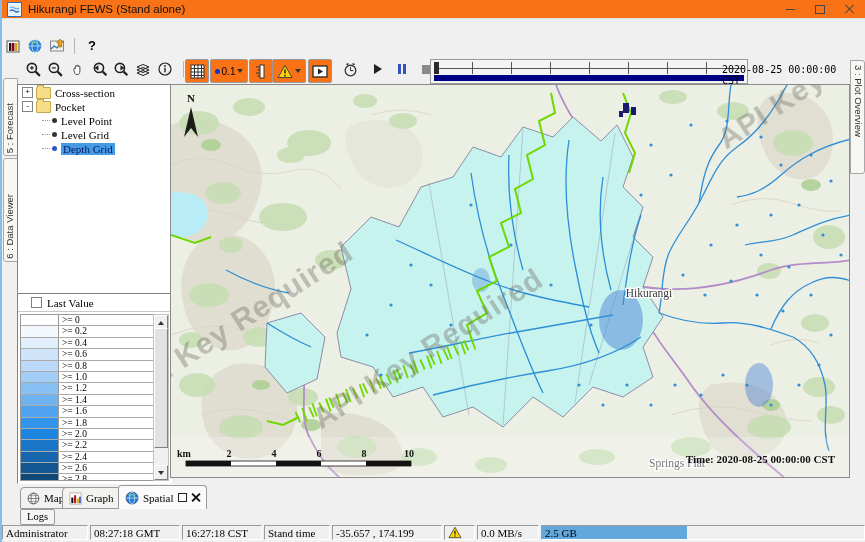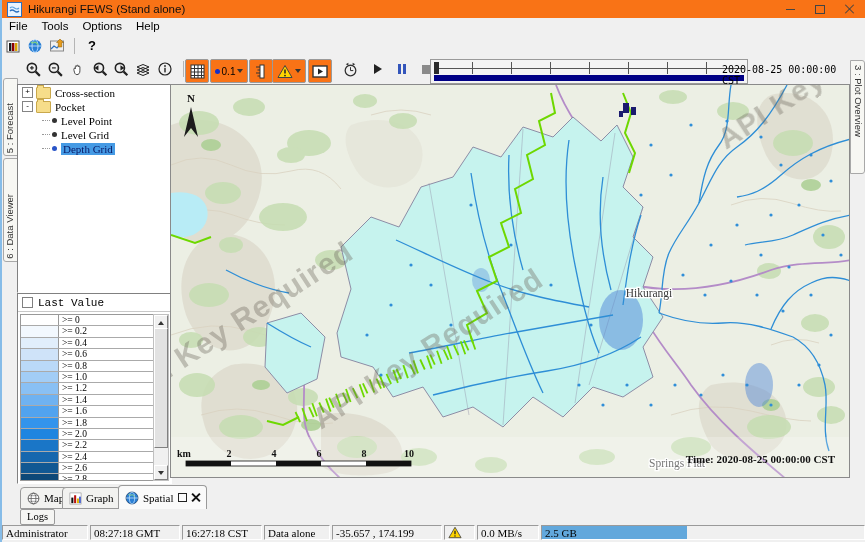--- a/index.html
+++ b/index.html
@@ -62,21 +62,21 @@
   .expander{width:9px;height:9px;border:1px solid #848484;background:#fff;font-size:8px;line-height:7px;text-align:center;margin:0 3px 0 4px;font-family:"Liberation Sans",sans-serif;}
   .folder{width:13px;height:10px;background:#f6dd8a;border:1px solid #c9a84c;border-radius:1px;margin-right:4px;position:relative;}
   .folder::before{content:"";position:absolute;left:0;top:-3px;width:5px;height:2px;background:#f6dd8a;border:1px solid #c9a84c;border-bottom:none;}
   .bullet{width:5px;height:5px;border-radius:50%;background:#333;margin:0 4px 0 0;}
   .tree-child{padding-left:24px;}
   .guide{width:8px;height:1px;border-top:1px dotted #999;margin-right:2px;}
   .tree-label{font-size:11px;}
   .tree-label.sel{background:#459ae4;color:#0a1a66;padding:0 2px;}
   
   .legend-box{position:absolute;left:15px;top:293px;width:153px;height:189px;background:#fff;border:1px solid;border-color:#808080 #fff #fff #808080;font-family:"Liberation Serif",serif;}
-  .legend-head{height:17px;display:flex;align-items:center;border-bottom:1px solid #c8c8c8;padding-left:4px;font-family:Liberation Mono, monospace;}
+  .legend-head{height:17px;display:flex;align-items:center;border-bottom:1px solid #c8c8c8;padding-left:13px;}
   .chk{width:9px;height:9px;border:1px solid #808080;background:#fff;margin-right:5px;}
   .legend-title{font-size:11px;}
   .legend-list{position:absolute;left:2px;top:20px;bottom:2px;right:16px;border:1px solid #999;overflow:hidden;}
   .lg-row{display:flex;height:10.4px;border-bottom:1px solid #aaa;}
   .lg-swatch{width:37px;border-right:1px solid #999;}
   .lg-label{padding-left:3px;font-size:9.5px;line-height:10px;}
   .legend-scroll{position:absolute;top:20px;bottom:2px;right:2px;width:14px;background:#f0f0f0;border:1px solid #c0c0c0;}
   .sc-btn{position:absolute;left:0;right:0;height:13px;background:#f0f0f0;border:1px solid;border-color:#fff #808080 #808080 #fff;display:flex;align-items:center;justify-content:center;}
   .sc-up{top:0;} .sc-dn{bottom:0;}
   .tri-up{width:0;height:0;border-left:3px solid transparent;border-right:3px solid transparent;border-bottom:4px solid #333;}
@@ -121,26 +121,20 @@
         </div>
       <div class="win-btn">
           <span class="glyph-max"></span>
         </div>
       <div class="win-btn">
           <span class="glyph-close"></span>
         </div>
     </div>
   </div>
 
-  <div class="menubar">
-    <span class="menu-item">File</span>
-    <span class="menu-item">Tools</span>
-    <span class="menu-item">Options</span>
-    <span class="menu-item">Help</span>
-  </div>
 
   <div class="toolbar1">
     <div class="tbtn">
       <svg class="icon" width="16" height="16" viewBox="0 0 16 16">
           <rect x="2" y="3" width="12" height="11" fill="#fff" stroke="#555"></rect>
           <rect x="4" y="5" width="2.4" height="8" fill="#1a1a1a"></rect>
           <rect x="7" y="5" width="2.4" height="8" fill="#8c0000"></rect>
           <rect x="10" y="5" width="2.4" height="8" fill="#d8a400"></rect>
         </svg>
     </div>
@@ -678,21 +672,21 @@
   </div>
 
   <div class="logs-row">
     <div class="logs-btn">Logs</div>
   </div>
 
   <div class="statusbar">
     <div class="sb-cell sb1">Administrator</div>
     <div class="sb-cell sb3">08:27:18 GMT</div>
     <div class="sb-cell sb4">16:27:18 CST</div>
-    <div class="sb-cell sb5">Data alone</div>
+    <div class="sb-cell sb5">Stand time</div>
     <div class="sb-cell sb6">-35.657 , 174.199</div>
     <div class="sb-cell sb7">
       <svg class="icon" width="14" height="13" viewBox="0 0 16 15">
           <polygon points="8,1.5 15,13.5 1,13.5" fill="#ffd400" stroke="#444" stroke-width="1"></polygon>
           <line x1="8" y1="5.5" x2="8" y2="9.5" stroke="#222" stroke-width="1.5"></line>
           <circle cx="8" cy="11.6" r="0.9" fill="#222"></circle>
         </svg>
     </div>
     <div class="sb-cell sb8">0.0 MB/s</div>
     <div class="sb-cell sb9">2.5 GB</div>

